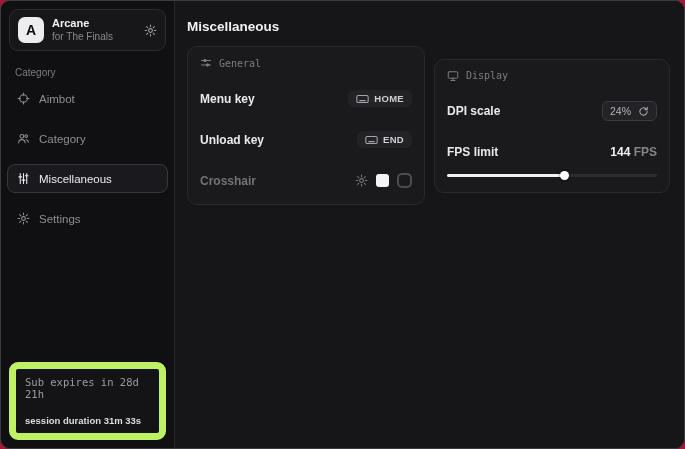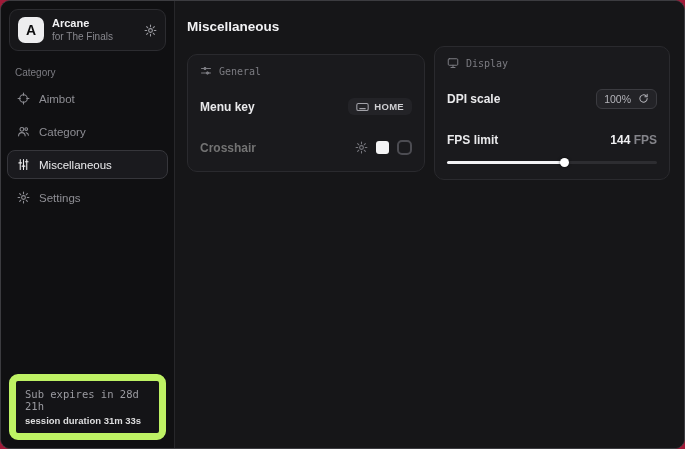--- a/index.html
+++ b/index.html
@@ -22,35 +22,35 @@
   .avatar {
     width:26px; height:26px; border-radius:7px; background:#ededef; color:#0c0c0e;
     display:flex; align-items:center; justify-content:center;
     font-weight:bold; font-size:14px;
   }
   .brand-text { flex:1; line-height:1.25; }
   .brand-title { color:#f2f2f4; font-size:11px; font-weight:bold; }
   .brand-sub { color:#88888e; font-size:10px; }
   .brand-gear { color:#9a9aa0; display:flex; }
   .category { color:#7c7c82; font-size:10px; padding:8px 14px 4px 14px; }
-  .nav { display:flex; flex-direction:column; padding:2px 6px; gap:4px; }
+  .nav { display:flex; flex-direction:column; padding:2px 6px; gap:11px; }
   .nav-item {
     display:flex; align-items:center; gap:9px; padding:7px 9px;
     border-radius:8px; border:1px solid transparent;
     color:#8e8e94; font-size:11.5px; cursor:pointer;
   }
   .nav-item.active { background:#1a1a1e; border-color:#36363b; color:#ececee; }
   .nav-item .nicon { display:flex; color:inherit; }
   .spacer { flex:1; }
   .sub-card {
     margin:8px; padding:7px 9px; border:7px solid #bef264; border-radius:9px;
     background:#141417;
   }
   .sub-line1 { font-family:"DejaVu Sans Mono", monospace; font-size:10.5px; color:#9b9ba1; }
-  .sub-line2 { font-size:9.5px; font-weight:bold; color:#dededf; margin-top:3px; }
+  .sub-line2 { font-size:9.5px; font-weight:bold; color:#dededf; margin-top:15px; }
   
   .main { flex:1; background:#161618; padding:14px 14px 0 12px; overflow:hidden; }
   .page-title { color:#f2f2f4; font-size:13.5px; font-weight:bold; margin:4px 0 12px 0; }
   .tabbar {
     display:inline-flex; background:#1e1e22; border-radius:8px; padding:3px; gap:2px;
   }
   .tab {
     padding:4px 11px; border-radius:6px; font-size:11px; color:#8c8c92; cursor:pointer;
   }
   .tab.active { background:#3a3a3f; color:#f0f0f2; }
@@ -201,20 +201,32 @@
             <span class="kicon">
               <svg width="13" height="10" viewBox="0 0 24 16" fill="none" stroke="currentColor" stroke-width="2" stroke-linecap="round">
                 <rect x="1.5" y="1.5" width="21" height="13" rx="3"></rect>
                   <path d="M7 11h10"></path>
               </svg>
             </span>
             <span>HOME</span>
           </span>
         </div>
 
+        <div class="row">
+          <span class="row-label">Unload key</span>
+          <span class="keybtn">
+            <span class="kicon">
+              <svg width="13" height="10" viewBox="0 0 24 16" fill="none" stroke="currentColor" stroke-width="2" stroke-linecap="round">
+                <rect x="1.5" y="1.5" width="21" height="13" rx="3"></rect>
+                  <path d="M7 11h10"></path>
+              </svg>
+            </span>
+            <span>END</span>
+          </span>
+        </div>
 
         <div class="row">
           <span class="row-label dim">Crosshair</span>
           <span class="row-controls">
             <span class="icon-btn">
               <svg width="13" height="13" viewBox="0 0 24 24" fill="none" stroke="currentColor" stroke-width="2" stroke-linecap="round">
                 <circle cx="12" cy="12" r="3.5"></circle>
                 <path d="M12 2v3M12 19v3M2 12h3M19 12h3M4.9 4.9l2.1 2.1M17 17l2.1 2.1M19.1 4.9L17 7M7 17l-2.1 2.1"></path>
               </svg>
             </span>
@@ -231,21 +243,21 @@
               <rect x="2.5" y="3.5" width="19" height="13" rx="2"></rect>
                 <path d="M8 21h8M12 16.5V21"></path>
             </svg>
           </span>
           <span>Display</span>
         </div>
 
         <div class="row">
           <span class="row-label">DPI scale</span>
           <span class="dpi-pill">
-            <span>100%</span>
+            <span>24%</span>
             <span>
               <svg width="11" height="11" viewBox="0 0 24 24" fill="none" stroke="currentColor" stroke-width="2.2" stroke-linecap="round">
                 <path d="M20 12a8 8 0 1 1-2.4-5.7"></path>
                   <path d="M20 3v5h-5"></path>
               </svg>
             </span>
           </span>
         </div>
 
         <div class="row">

